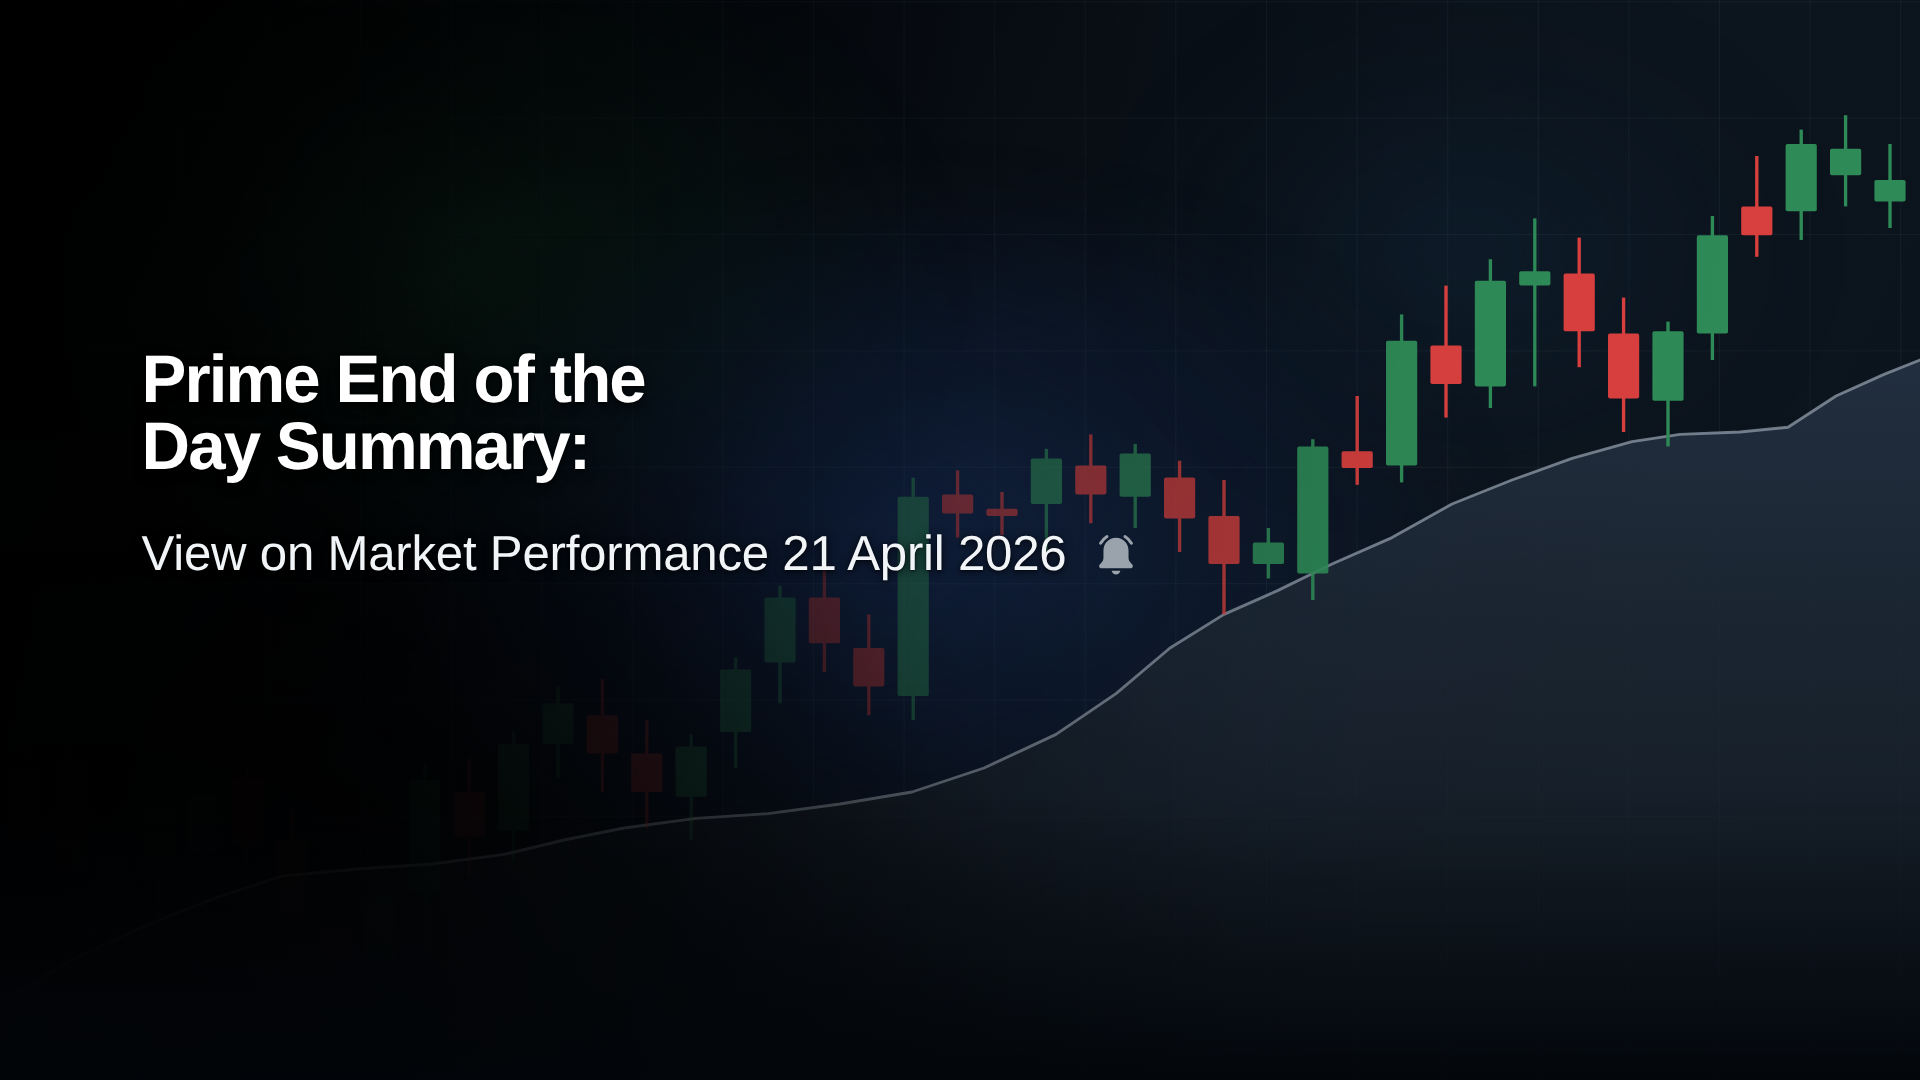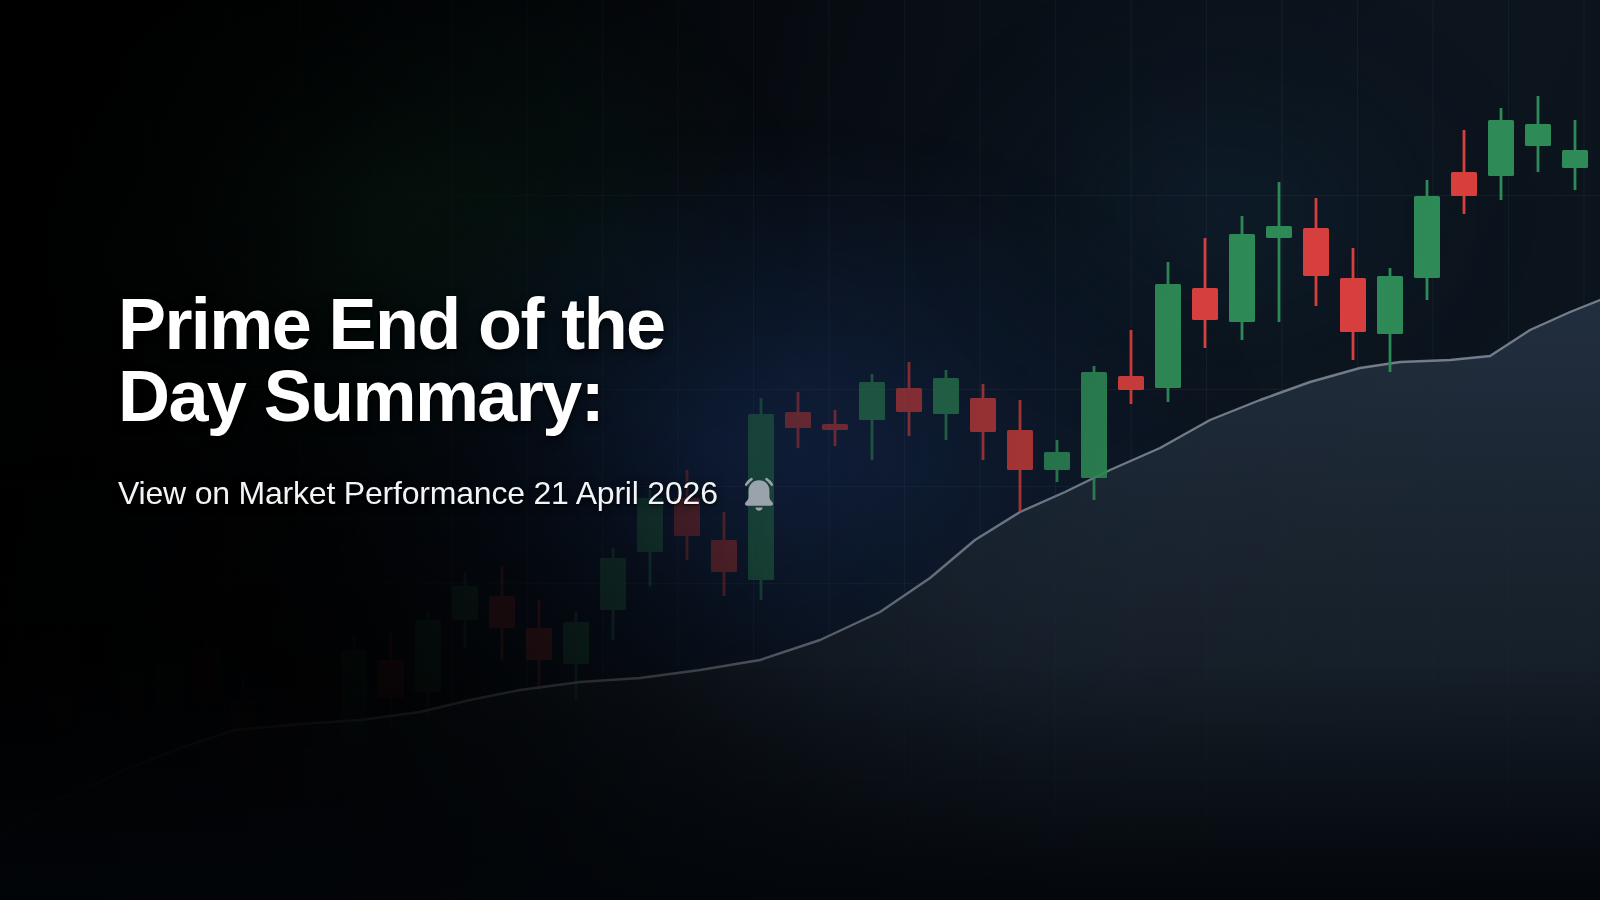--- a/index.html
+++ b/index.html
@@ -61,34 +61,34 @@
     position:absolute; left:0; right:0; bottom:0; height:240px; pointer-events:none;
     background:linear-gradient(to bottom, rgba(2,5,9,0) 0%, rgba(2,5,9,0.45) 55%, rgba(2,5,9,0.88) 100%);
   }
 
   
   .text-block{
     position:absolute; left:118px; top:288px; width:1200px; z-index:6;
   }
   .headline{
     color:#ffffff;
-    font-size:72px;
+    font-size:56px;
     font-weight:700;
     line-height:1.00;
     letter-spacing:-1.6px;
     text-shadow:0 3px 10px rgba(0,0,0,0.72), 0 1px 2px rgba(0,0,0,0.6);
     white-space:pre-line;
   }
   .subline{
     margin-top:36px;
     display:flex; align-items:center; gap:18px;
   }
   .subline-text{
     color:#f2f5f8;
-    font-size:32px;
+    font-size:41px;
     font-weight:400;
     letter-spacing:-0.2px;
     text-shadow:0 2px 8px rgba(0,0,0,0.75), 0 1px 2px rgba(0,0,0,0.6);
   }
   .bell-icon{ display:inline-block; width:46px; height:46px; margin-top:4px; }
 </style>
 </head>
 <body>
 
 <div id="stage">

